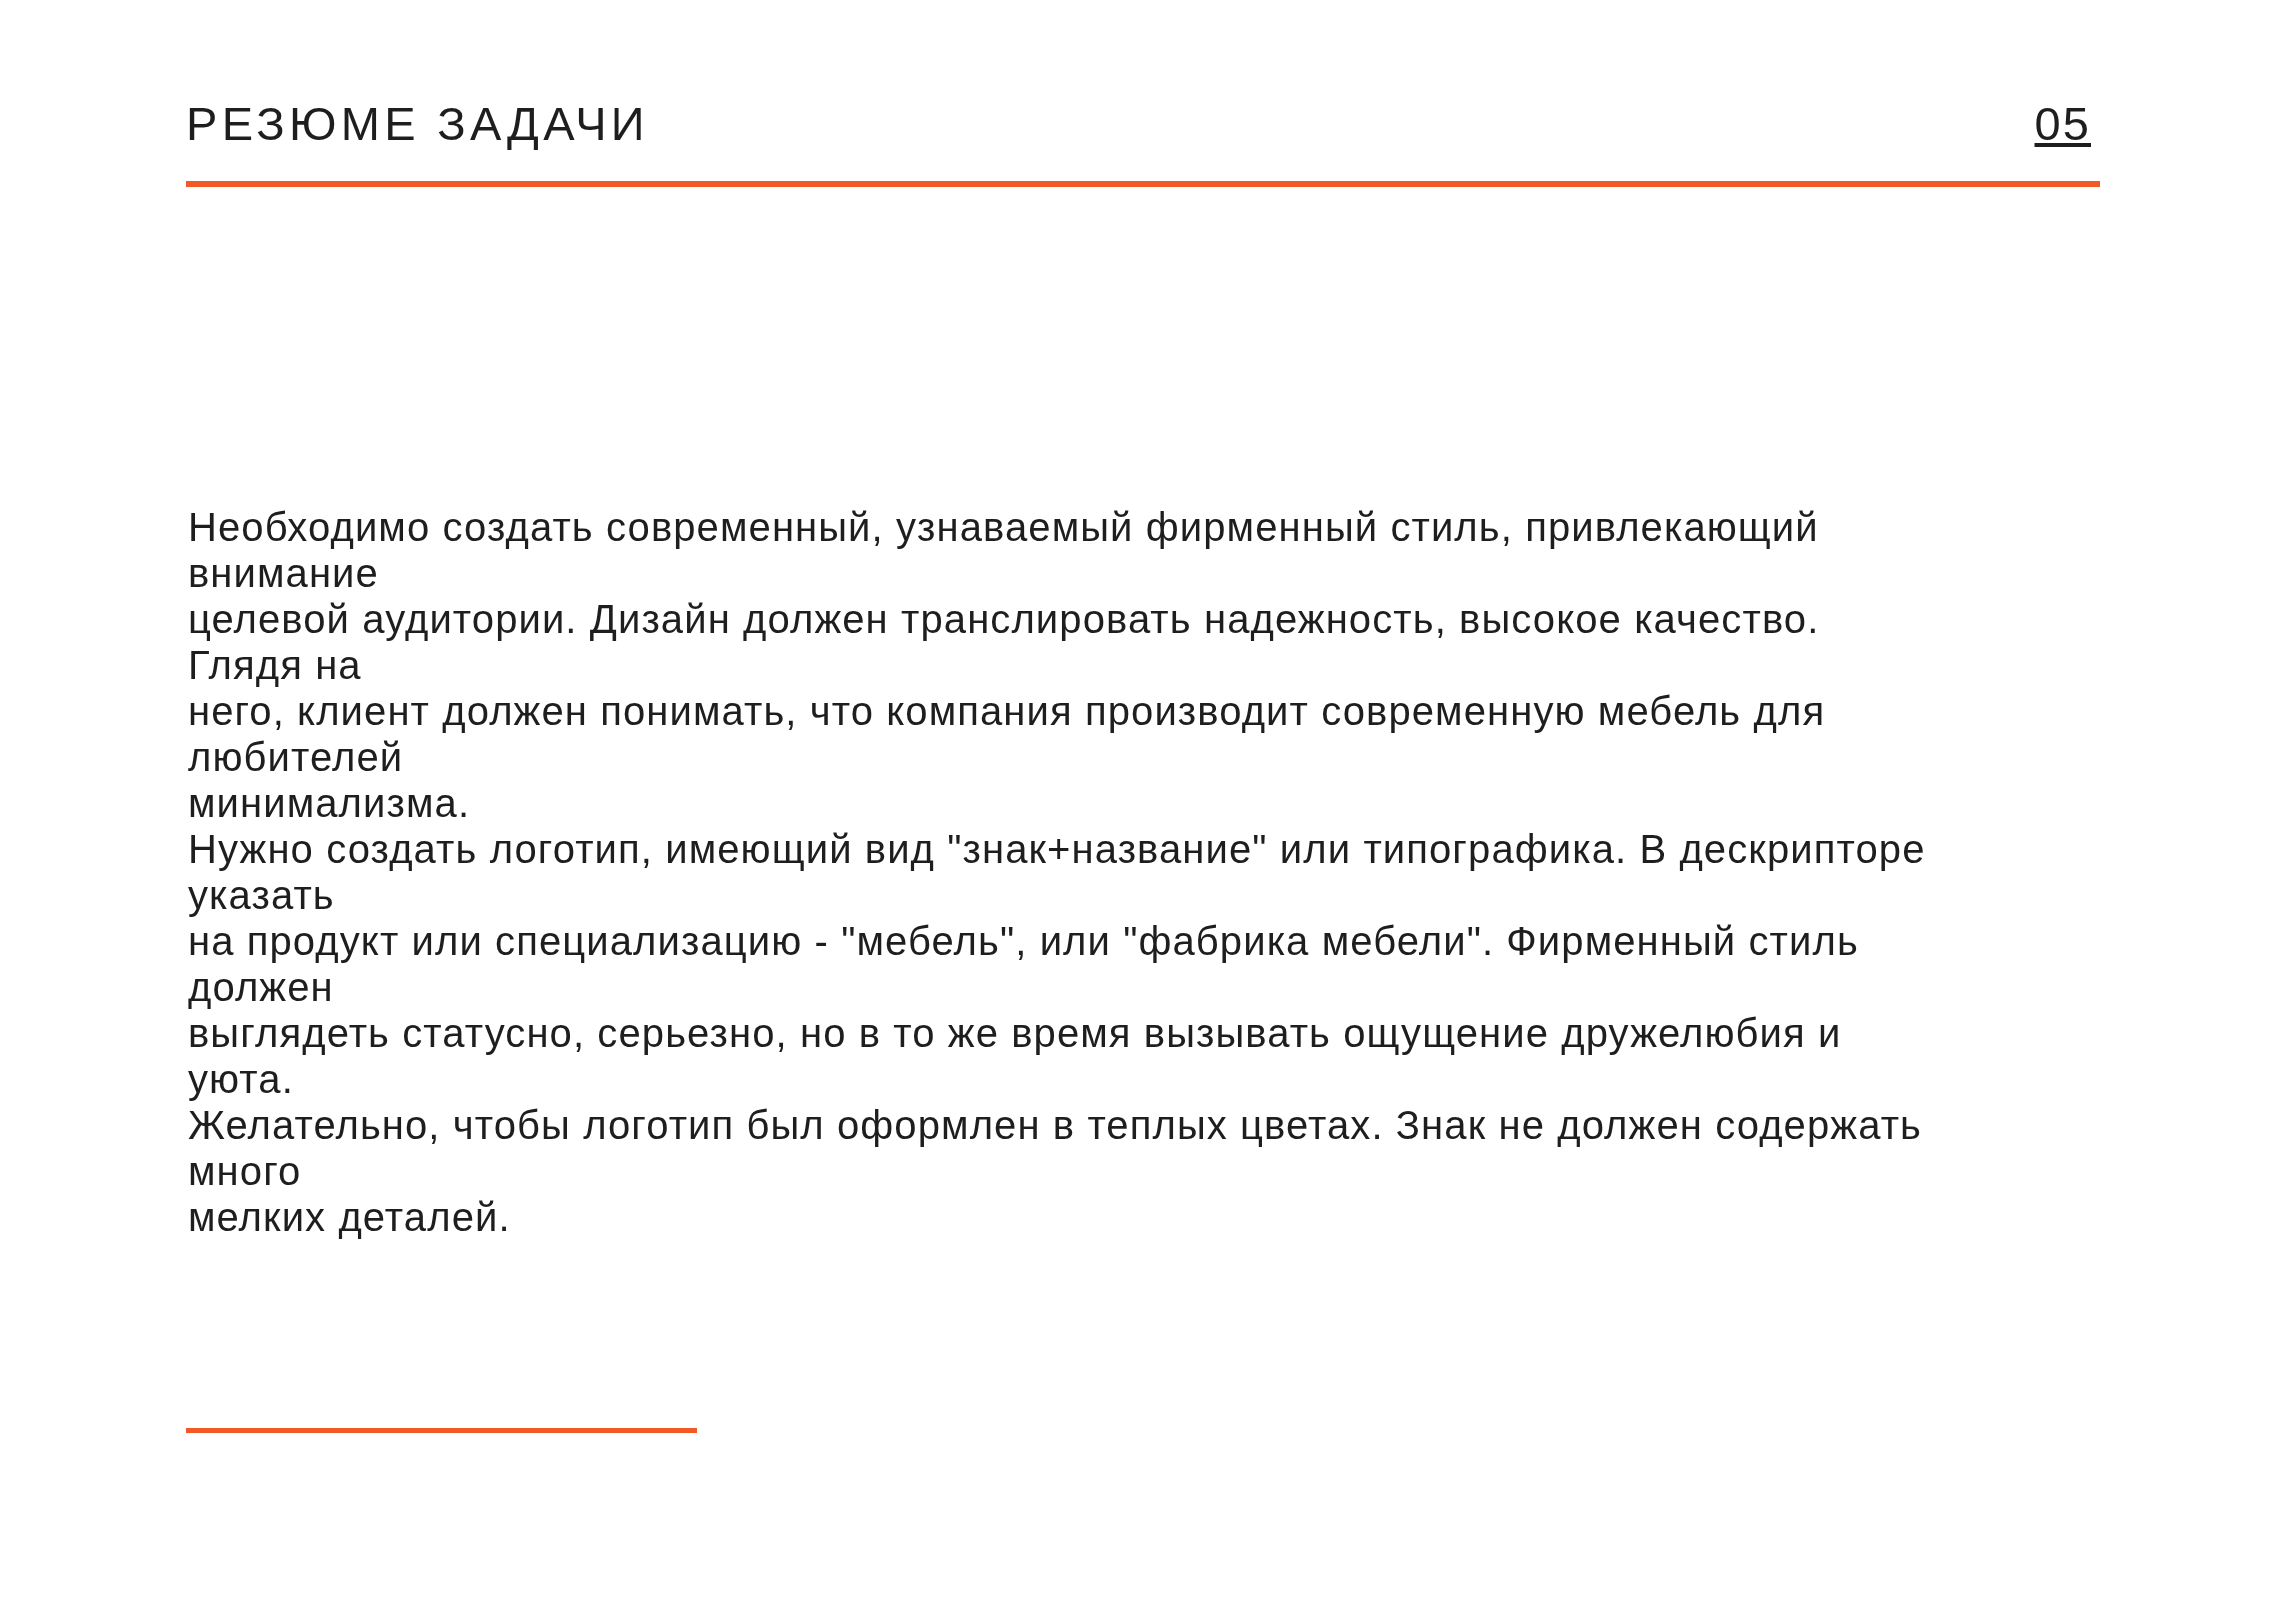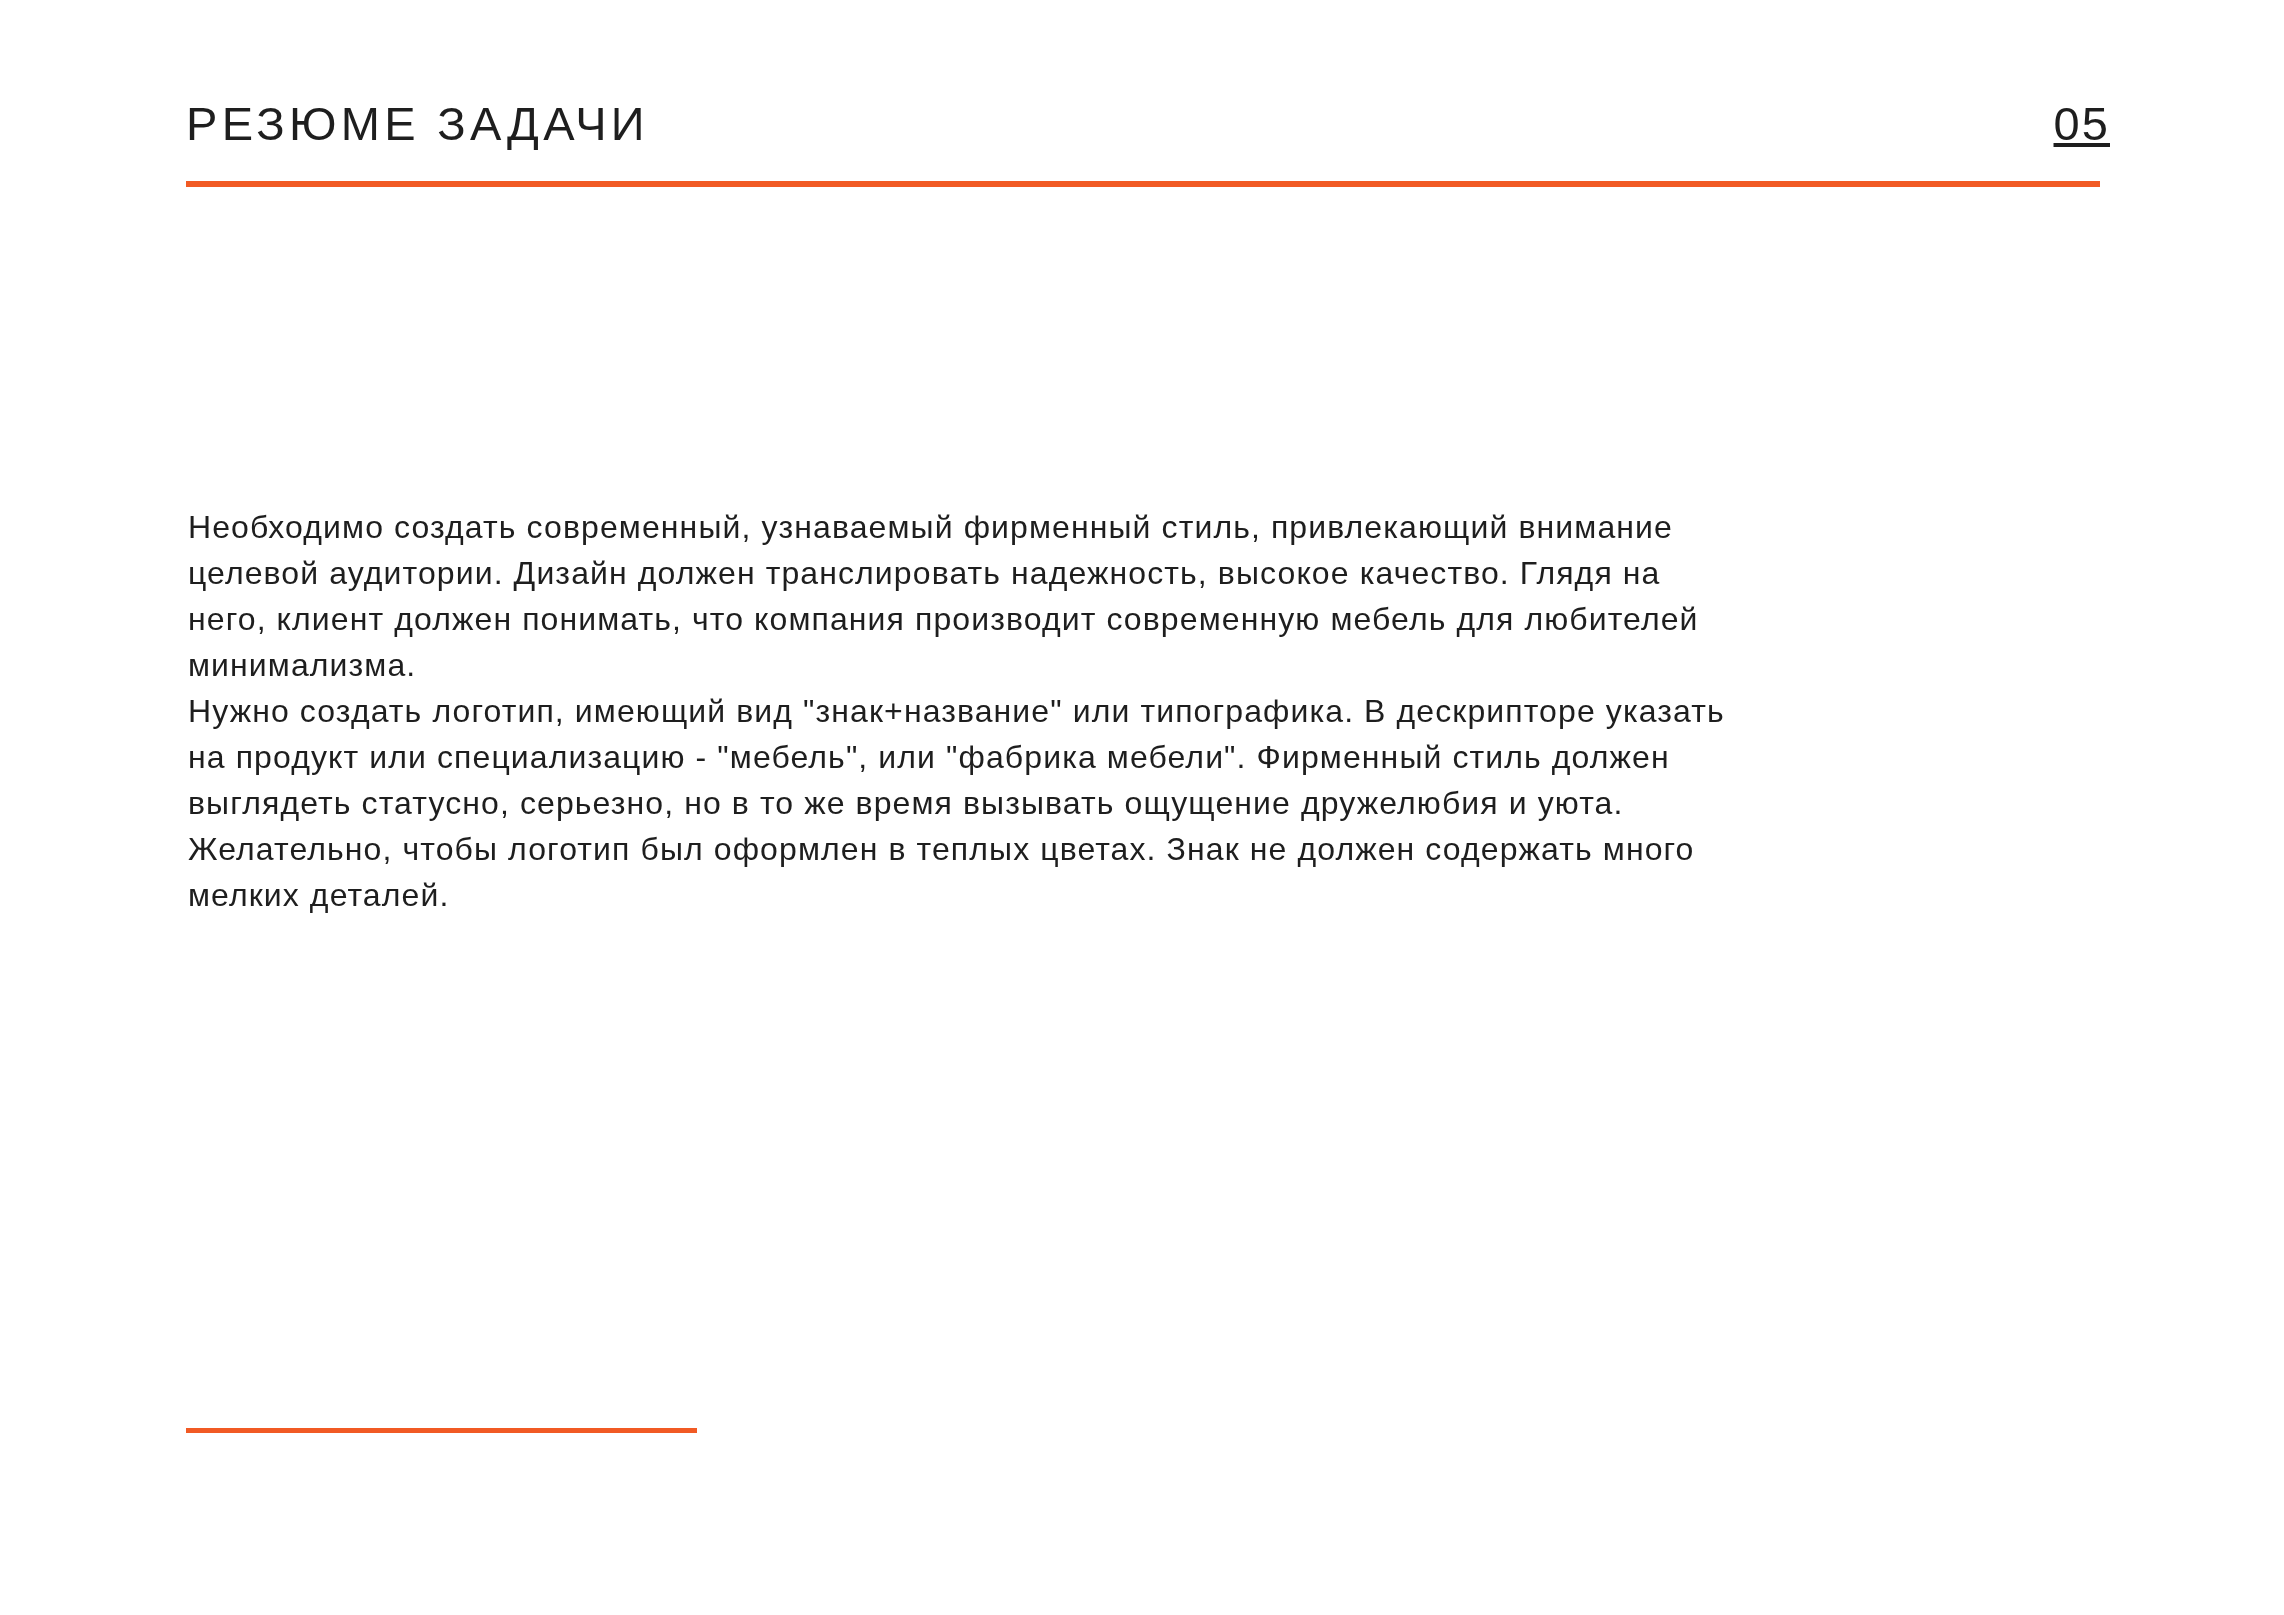--- a/index.html
+++ b/index.html
@@ -18,21 +18,21 @@
     width: 2284px;
     height: 1616px;
     background: var(--bg);
     font-family: "Liberation Sans", "DejaVu Sans", sans-serif;
     color: var(--text);
     overflow: hidden;
   }
   .header-row {
     position: absolute;
     left: 186px;
-    right: 174px;
+    right: 193px;
     top: 100px;
     display: flex;
     justify-content: space-between;
     align-items: flex-start;
   }
   .page-title {
     margin: 0;
     font-size: 47px;
     font-weight: 400;
     letter-spacing: 4.3px;
@@ -54,21 +54,21 @@
     right: 184px;
     top: 181px;
     height: 5.7px;
     background: var(--accent);
   }
   .body-text {
     position: absolute;
     left: 188px;
     top: 504px;
     width: 1756px;
-    font-size: 32px;
+    font-size: 40px;
     line-height: 46px;
     letter-spacing: 1.1px;
     color: var(--text);
   }
   .body-text p {
     margin: 0;
     white-space: pre-line;
   }
   .divider-bottom {
     position: absolute;

